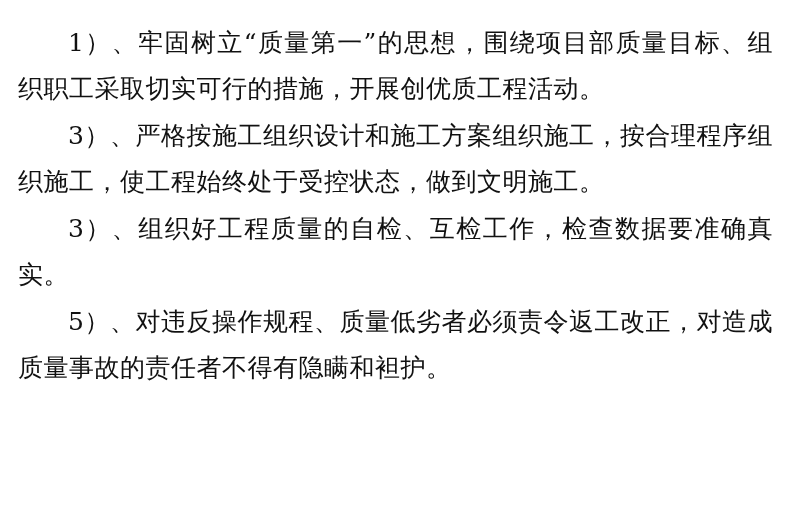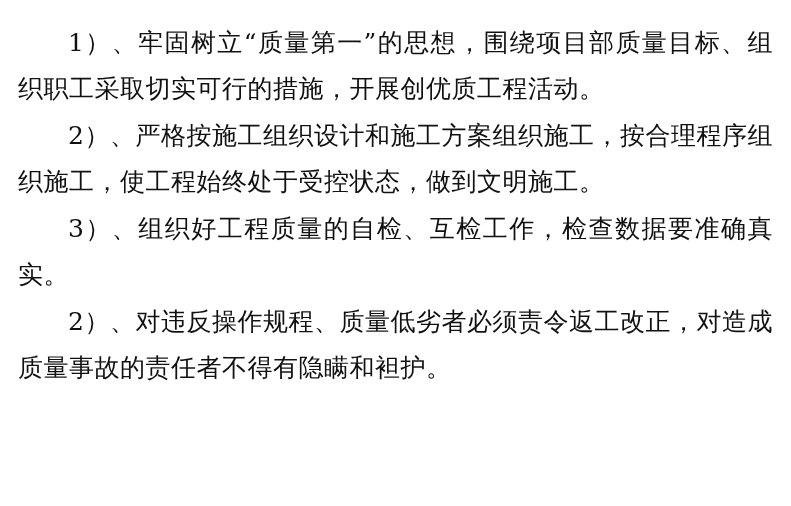--- a/index.html
+++ b/index.html
@@ -30,16 +30,16 @@
     margin: 0 0 1px 0;
     letter-spacing: 0.5px;
     color: #111111;
   }
 </style>
 </head>
 <body>
 
 <div class="page">
   <p class="para">1）、牢固树立“质量第一”的思想，围绕项目部质量目标、组织职工采取切实可行的措施，开展创优质工程活动。</p>
-  <p class="para">2）、严格按施工组织设计和施工方案组织施工，按合理程序组织施工，使工程始终处于受控状态，做到文明施工。</p>
+  <p class="para">3）、严格按施工组织设计和施工方案组织施工，按合理程序组织施工，使工程始终处于受控状态，做到文明施工。</p>
   <p class="para">3）、组织好工程质量的自检、互检工作，检查数据要准确真实。</p>
-  <p class="para">2）、对违反操作规程、质量低劣者必须责令返工改正，对造成质量事故的责任者不得有隐瞒和袒护。</p>
+  <p class="para">5）、对违反操作规程、质量低劣者必须责令返工改正，对造成质量事故的责任者不得有隐瞒和袒护。</p>
 </div>
 
 </body></html>

